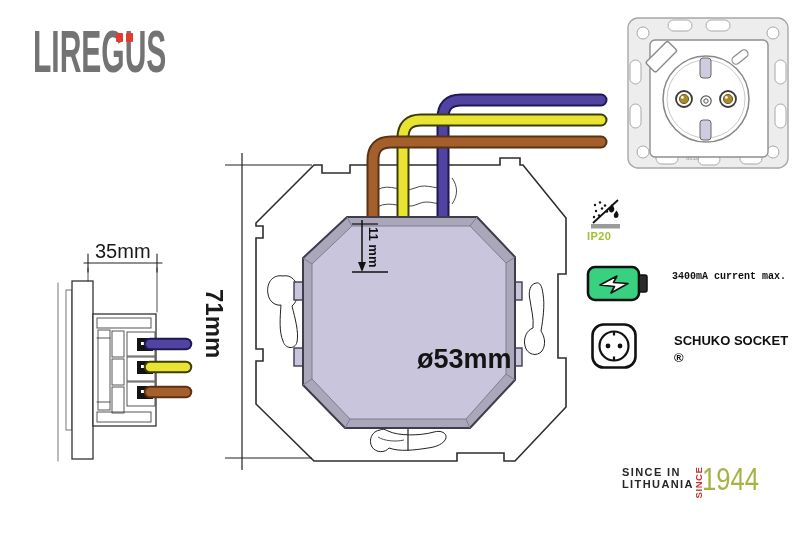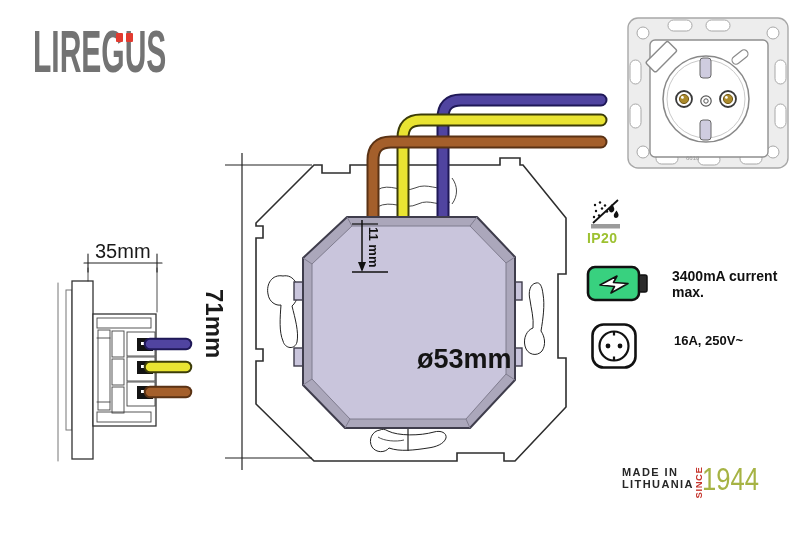--- a/index.html
+++ b/index.html
@@ -3,22 +3,22 @@
 <meta charset="utf-8">
 <style>
   html,body{margin:0;padding:0;background:#fff;}
   .canvas{position:relative;width:800px;height:533px;background:#ffffff;overflow:hidden;
           font-family:"Liberation Sans",sans-serif;border-radius:9px;}
   .abs{position:absolute;}
   .logo{left:33px;top:22px;font-size:60px;font-weight:700;color:#737373;
         transform:scaleX(0.5);transform-origin:0 0;line-height:60px;letter-spacing:0;}
   .logo-dot{width:7px;height:9px;background:#e23b30;border-radius:1px;}
   .ingress-text{left:634px;top:197px;font-size:20px;line-height:25px;color:#1b1b1b;}
-  .ip20{left:587px;top:230px;font-size:14px;font-weight:700;color:#9dc131;letter-spacing:.4px;text-align:right;}
-  .charge-text{left:672px;top:269px;font-size:14px;font-weight:700;line-height:15.5px;color:#101010;}
+  .ip20{left:587px;top:230px;font-size:11px;font-weight:700;color:#9dc131;letter-spacing:.4px;text-align:right;}
+  .charge-text{left:672px;top:269px;font-size:10px;font-weight:700;line-height:15.5px;color:#101010;font-family:Liberation Mono, monospace;}
   .schuko-text{left:674px;top:332px;font-size:13px;font-weight:700;line-height:17px;color:#101010;}
   .model{left:452px;top:471px;font-size:26px;font-weight:700;color:#161616;letter-spacing:.5px;}
   .made{left:622px;top:466px;font-size:11px;font-weight:700;letter-spacing:1.4px;line-height:12px;color:#262626;}
   .since{left:679px;top:477px;width:38px;height:11px;font-size:9.5px;font-weight:700;color:#c5342c;
          transform:rotate(-90deg);letter-spacing:.6px;text-align:center;line-height:11px;}
   .year{left:702px;top:462px;font-size:32px;color:#a6b344;font-weight:400;line-height:34px;
         transform:scaleX(.8);transform-origin:0 0;}
   svg text{font-family:"Liberation Sans",sans-serif;}
 </style>
 </head>
@@ -238,24 +238,24 @@
 
   <div class="abs ingress-text">
   </div>
   <div class="abs ip20">IP20</div>
 
   <div class="abs charge-text">
     <div>3400mA current max.</div>
   </div>
 
   <div class="abs schuko-text">
-    <div>16A, 250V~</div>
+    <div>SCHUKO SOCKET ®</div>
   </div>
 
 
   <div class="abs made">
-    <div>MADE IN</div>
+    <div>SINCE IN</div>
     <div>LITHUANIA</div>
   </div>
   <div class="abs since">SINCE</div>
   <div class="abs year">1944</div>
 
 </div>
 
 </body></html>

